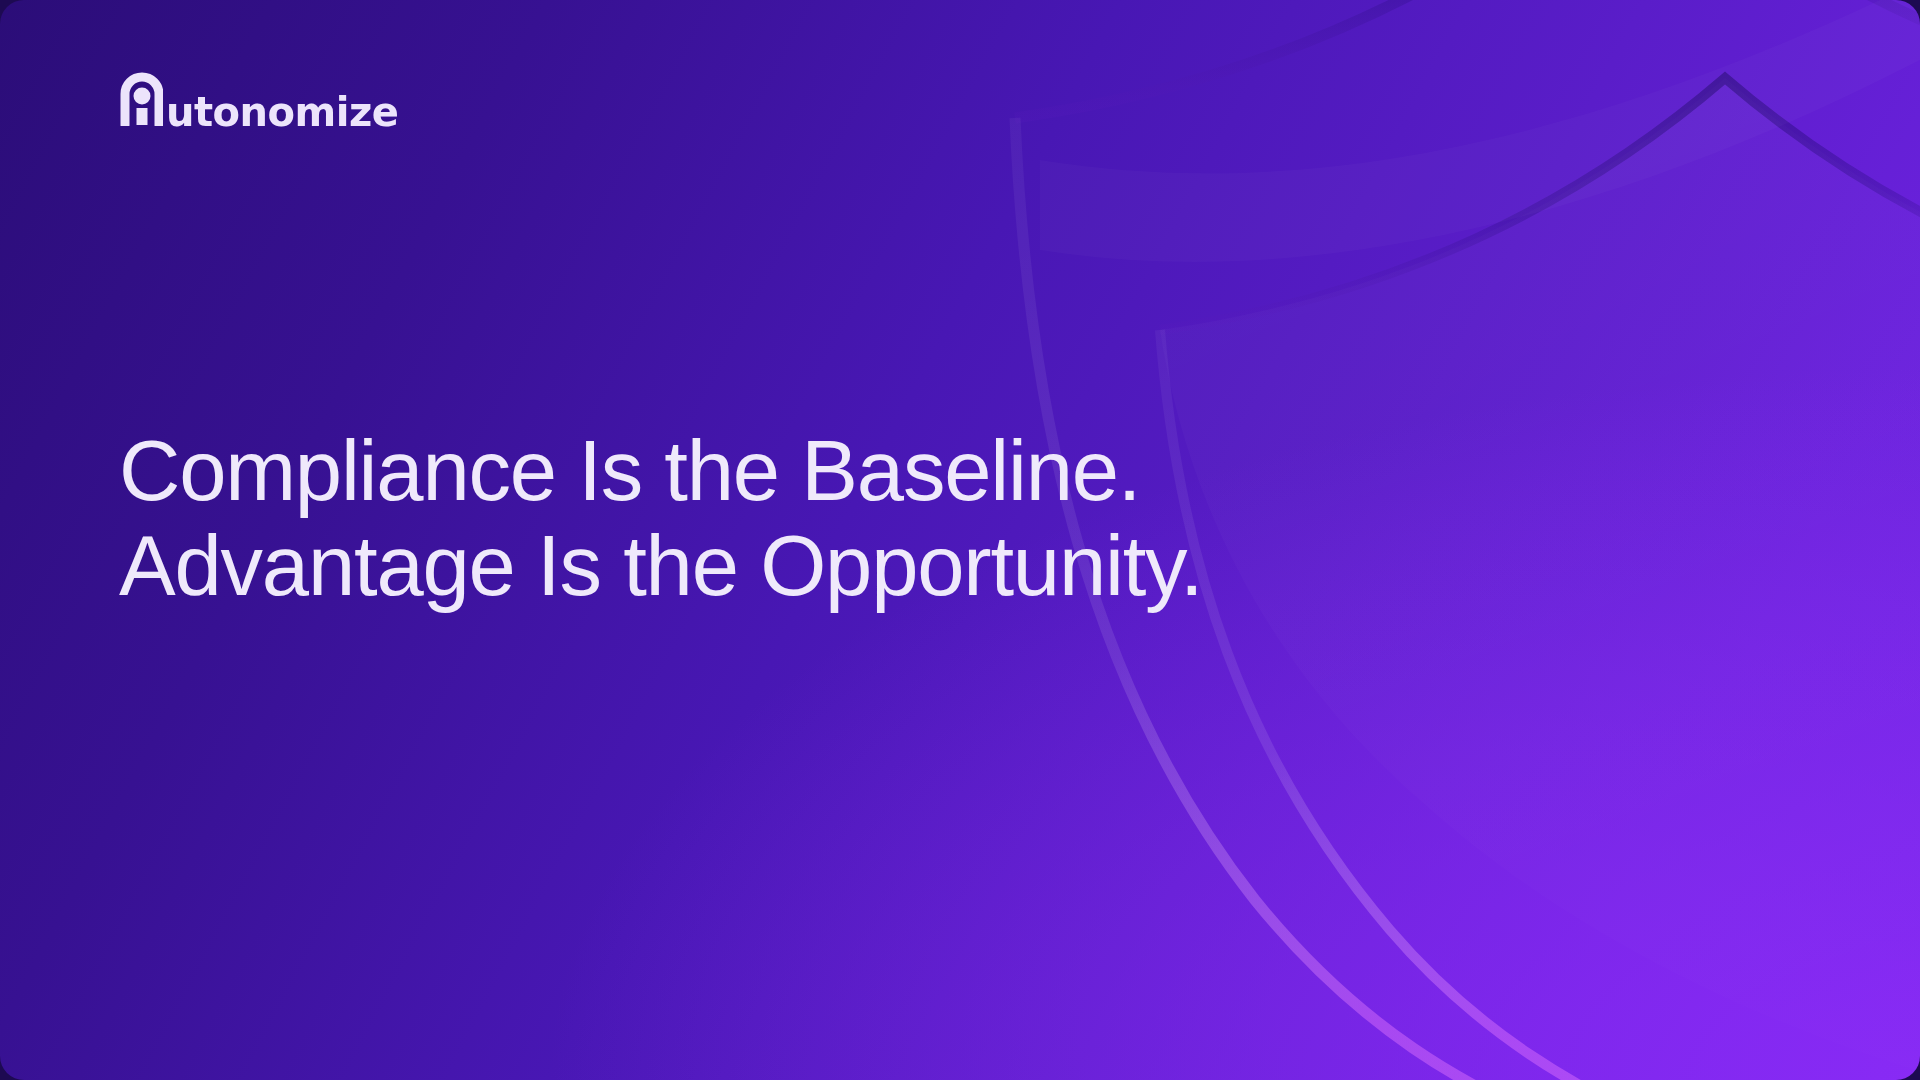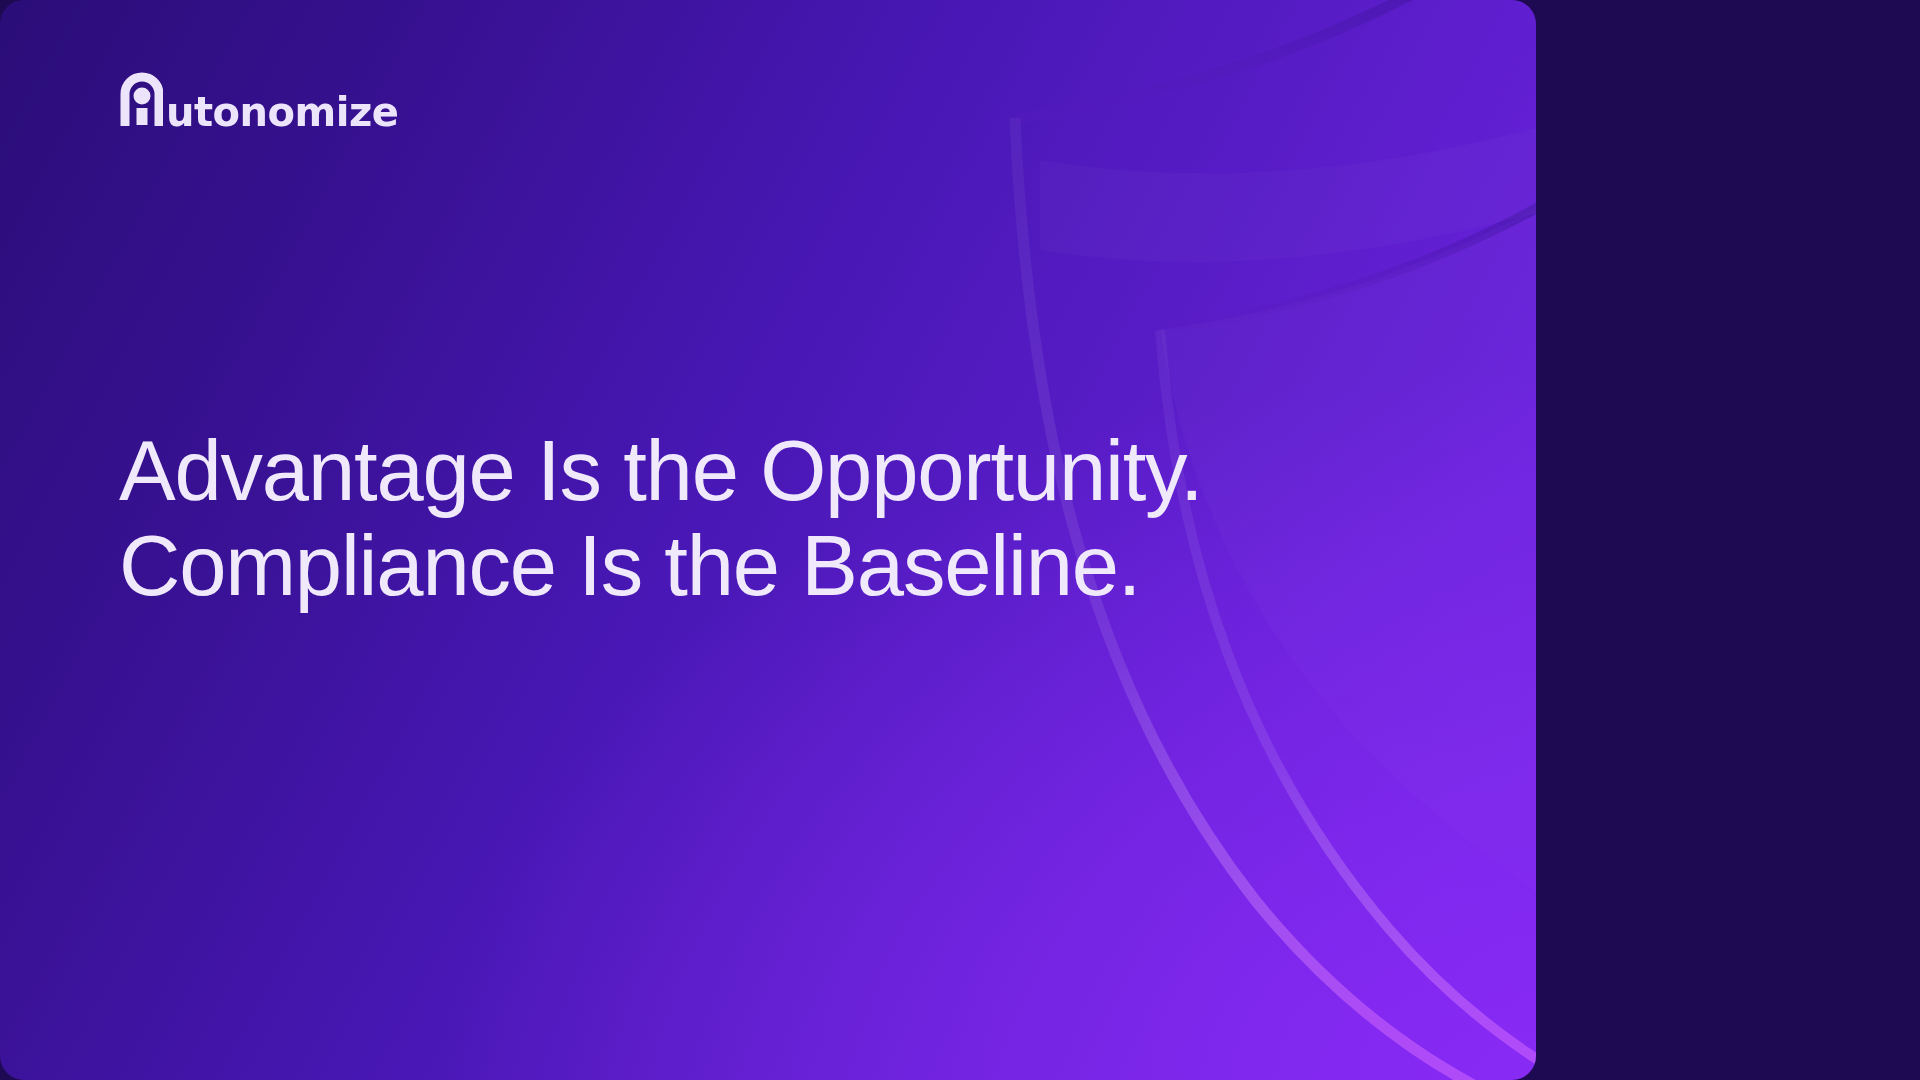--- a/index.html
+++ b/index.html
@@ -5,21 +5,21 @@
   * { margin:0; padding:0; box-sizing:border-box; }
   html, body {
     width:1920px; height:1080px;
     background:#1d0a52;
     font-family:"Liberation Sans", sans-serif;
     overflow:hidden;
   }
 
   .slide {
     position:relative;
-    width:1536px; height:1080px;
+    width:1920px; height:1080px;
     border-radius:24px;
     overflow:hidden;
     background:
       radial-gradient(130% 120% at 100% 100%, rgba(138,43,246,0.90) 0%, rgba(138,43,246,0.00) 55%),
       linear-gradient(118deg,
         #2b0d78 0%,
         #371192 22%,
         #4817b4 45%,
         #5a1dc9 66%,
         #6a21dc 84%,
@@ -118,17 +118,17 @@
 
         <circle cx="23" cy="24" r="8.5" fill="#ece4fb"></circle>
 
         <rect x="17.5" y="36" width="11" height="17" fill="#ece4fb"></rect>
       </svg>
     </span>
     <span class="logo-word">utonomize</span>
   </div>
 
   <h1 class="headline">
+    <span class="line">Compliance Is the Baseline.</span>
     <span class="line">Advantage Is the Opportunity.</span>
-    <span class="line">Compliance Is the Baseline.</span>
   </h1>
 
 </div>
 
 </body></html>

